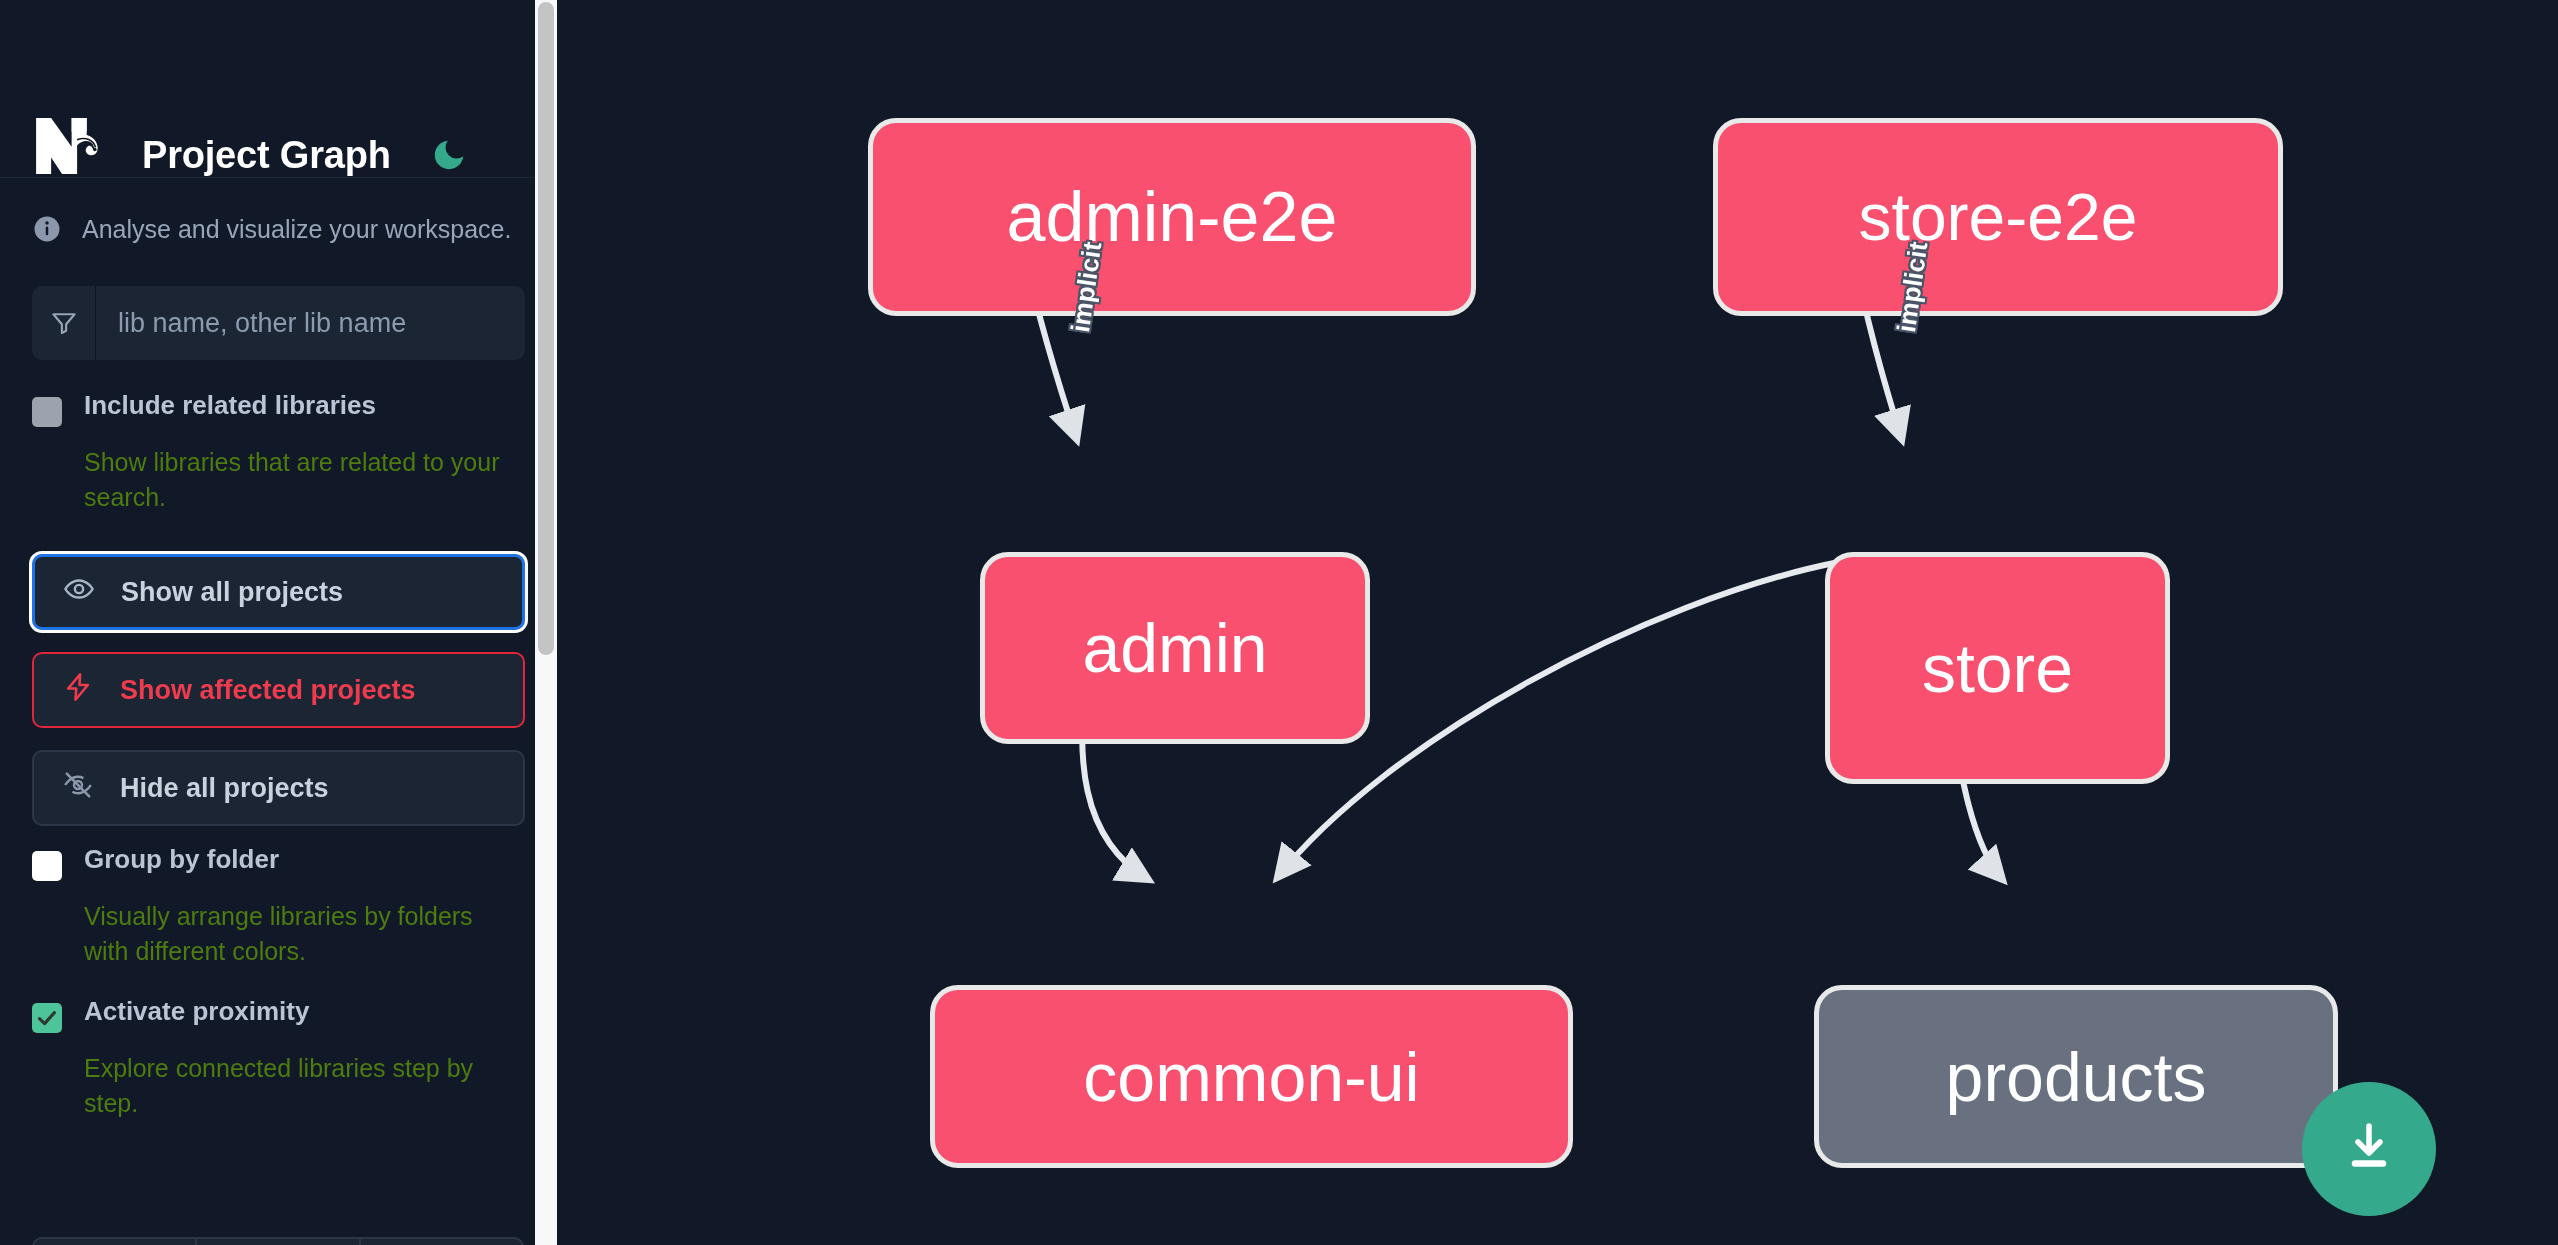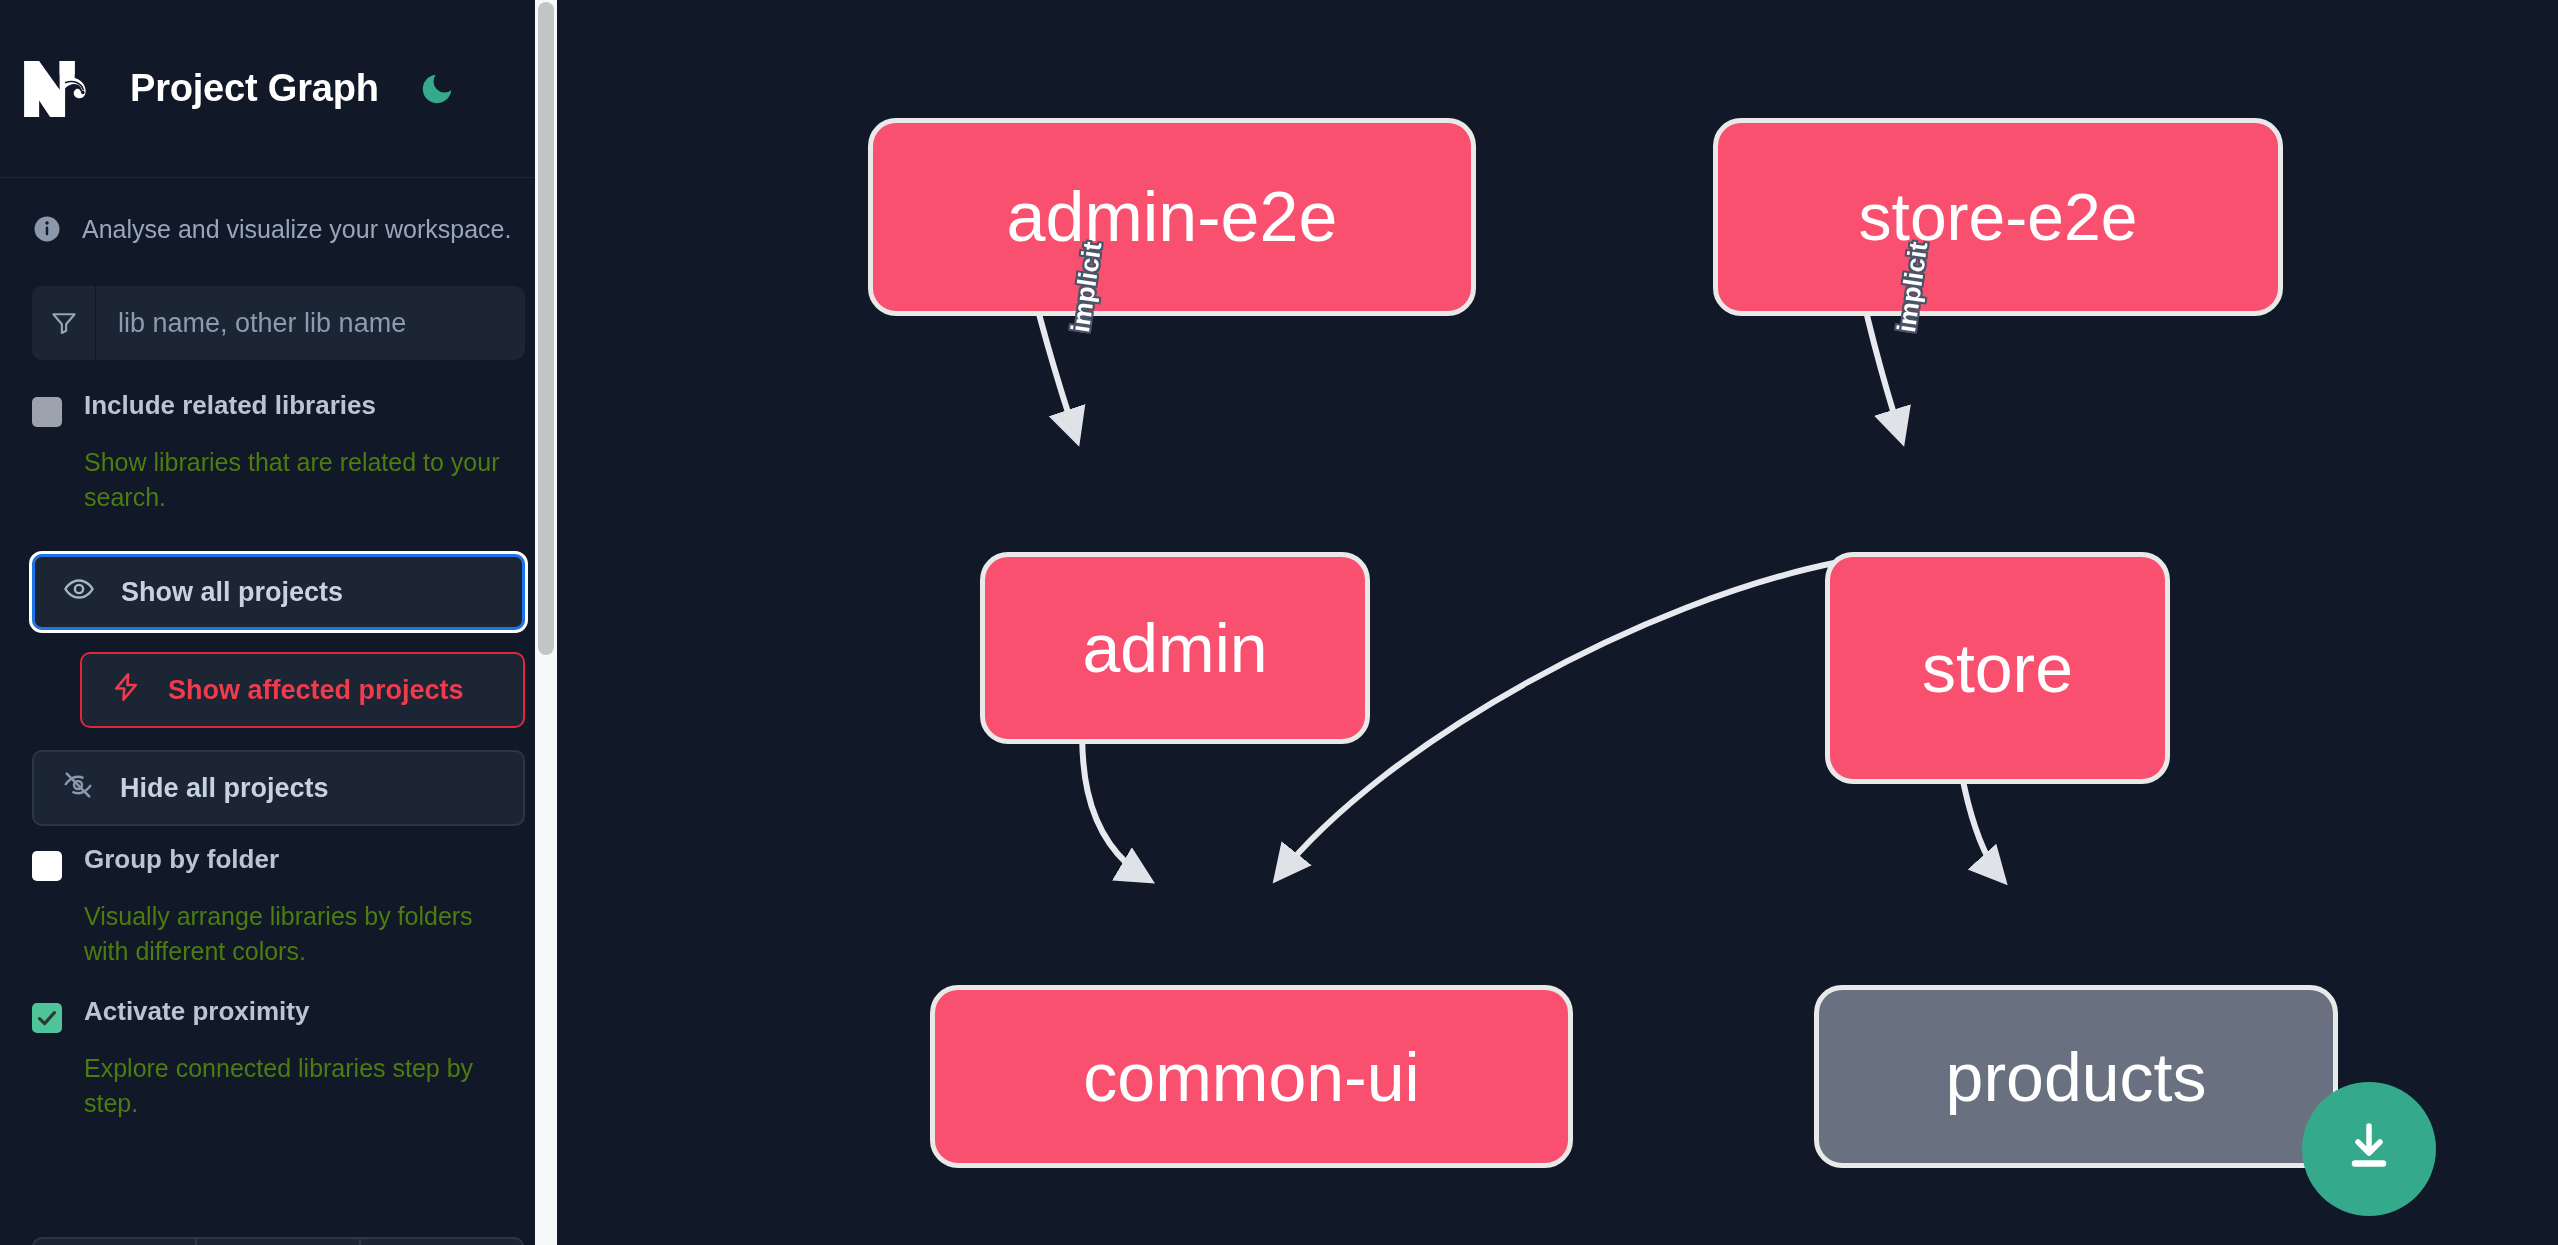--- a/index.html
+++ b/index.html
@@ -17,22 +17,22 @@
     position: relative;
     width: 557px; height: 1245px;
     background: #111827;
     flex: 0 0 557px;
     overflow: hidden;
   }
   .sidebar-inner { position: absolute; inset: 0; }
 
   .brand-row {
     height: 178px;
-    display: flex; align-items: center;
-    padding-left: 20px;
+    display: flex; align-items: flex-end;
+    padding-left: 32px;
     border-bottom: 1px solid #1d2736;
   }
   .nx-logo { width: 82px; height: 62px; flex: 0 0 82px; }
   .brand-title {
     margin-left: 28px;
     color: #ffffff;
     font-size: 38px;
     font-weight: 700;
     letter-spacing: -0.2px;
     white-space: nowrap;
@@ -120,21 +120,21 @@
     font-size: 27px;
     font-weight: 700;
     color: #c9d3e0;
   }
   .gbtn .lbl { margin-left: 26px; }
   .gbtn.focused {
     border: 3px solid #1d74e8;
     outline: 3px solid #ffffff;
     outline-offset: 0px;
   }
-  .gbtn.danger { border: 2px solid #e0263a; color: #ef3b4e; margin-left: 48px; }
+  .gbtn.danger { border: 2px solid #e0263a; color: #ef3b4e; }
 
   .bottom-group {
     position: absolute;
     left: 32px;
     top: 1237px;
     width: 492px;
     height: 76px;
     display: flex;
     border: 2px solid #2b3748;
     border-radius: 10px;

